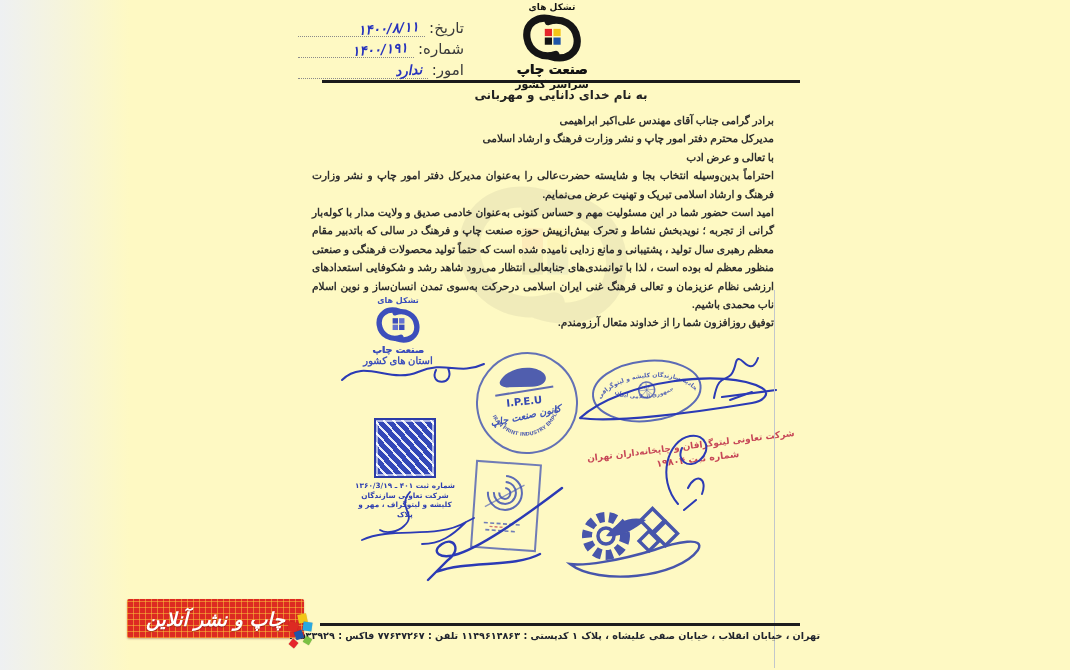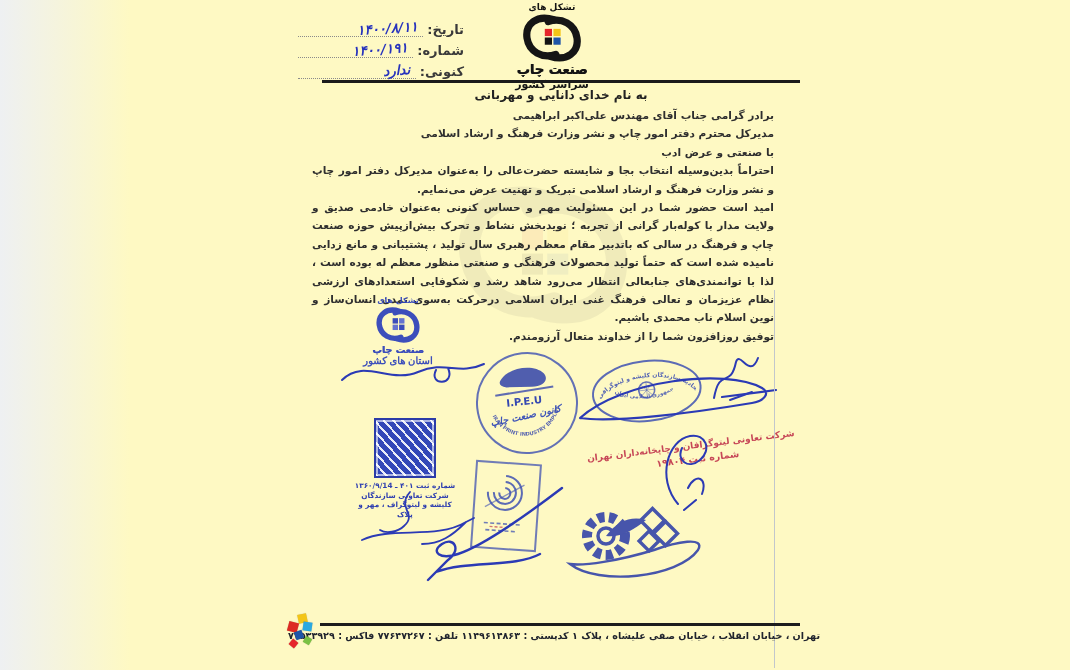--- a/index.html
+++ b/index.html
@@ -13,31 +13,31 @@
   .letterhead{left:488px;top:2px;width:128px;text-align:center;color:#141414;}
   .lh-top{font-size:9px;font-weight:bold;}
   .lh-org{font-size:13px;font-weight:bold;letter-spacing:-.5px;transform:scaleY(1.05);
           text-shadow:.6px 0 currentColor;line-height:14px;}
   .lh-scope{font-size:11px;font-weight:bold;margin-top:1px;}
   .logo-svg{display:block;margin:1px auto 0;}
 
   
   .meta{left:298px;top:16px;width:166px;}
   .meta-row{position:relative;direction:rtl;display:flex;align-items:flex-end;gap:4px;height:21px;}
-  .meta-label{font-size:13px;font-weight:bold;color:#3a3a3a;white-space:nowrap;}
+  .meta-label{font-size:15px;font-weight:normal;color:#3a3a3a;white-space:nowrap;}
   .meta-dots{flex:1;border-bottom:1.5px dotted #8a8a8a;height:15px;position:relative;}
   .meta-value{position:absolute;right:6px;bottom:0;color:#2733bd;font-size:13.5px;font-weight:bold;
           font-style:italic;transform:rotate(-4deg);white-space:nowrap;}
 
   .header-rule{left:322px;top:80px;width:478px;height:3px;background:#1b1b1b;}
   .bismillah{left:322px;top:88px;width:478px;text-align:center;font-size:12px;font-weight:bold;color:#222;}
 
   
-  .letter{left:312px;top:106px;width:462px;direction:rtl;text-align:justify;text-align-last:right;
-          font-size:10.6px;font-weight:bold;color:#2e2e2e;line-height:18.4px;}
+  .letter{left:312px;top:112px;width:462px;direction:rtl;text-align:justify;text-align-last:right;
+          font-size:10.6px;font-weight:bold;color:#2e2e2e;line-height:18.4px;font-family:Liberation Serif, serif;}
   .letter p{margin:0;}
 
   
   .stamp-union{left:348px;top:296px;width:100px;text-align:center;color:#3245bb;opacity:.95;}
   .su-top{font-size:8px;font-weight:bold;}
   .su-org{font-size:9.5px;font-weight:bold;letter-spacing:-.5px;text-shadow:.5px 0 currentColor;}
   .su-scope{font-size:10px;font-weight:bold;font-family:Liberation Serif, serif;}
 
   .stamp-ipeu{left:476px;top:352px;width:98px;height:98px;border:2.4px solid rgba(44,64,176,.8);
           border-radius:50%;transform:rotate(-6deg);opacity:.92;}
@@ -99,21 +99,21 @@
         <span class="meta-value">۱۴۰۰/۸/۱۱</span>
       </span>
     </div>
     <div class="meta-row">
       <span class="meta-label">شماره:</span>
       <span class="meta-dots">
         <span class="meta-value">۱۴۰۰/۱۹۱</span>
       </span>
     </div>
     <div class="meta-row">
-      <span class="meta-label">کنونی:</span>
+      <span class="meta-label">امور:</span>
       <span class="meta-dots">
         <span class="meta-value">ندارد</span>
       </span>
     </div>
   </div>
 
   <div class="abs header-rule"></div>
   <div class="abs bismillah">به نام خدای دانایی و مهربانی</div>
 
   <div class="abs ghost">
@@ -123,21 +123,21 @@
       <rect x="24.5" y="16.5" width="7.5" height="7.5" fill="#e5262b"></rect>
       <rect x="33.5" y="16.5" width="7.5" height="7.5" fill="#f3c517"></rect>
       <rect x="24.5" y="25.5" width="7.5" height="7.5" fill="#141414"></rect>
       <rect x="33.5" y="25.5" width="7.5" height="7.5" fill="#1f55a8"></rect>
     </svg>
   </div>
 
   <div class="abs letter">
     <p>برادر گرامی جناب آقای مهندس علی‌اکبر ابراهیمی</p>
     <p>مدیرکل محترم دفتر امور چاپ و نشر وزارت فرهنگ و ارشاد اسلامی</p>
-    <p>با صنعتی و عرض ادب</p>
+    <p>با تعالی و عرض ادب</p>
     <p>احتراماً بدین‌وسیله انتخاب بجا و شایسته حضرت‌عالی را به‌عنوان مدیرکل دفتر امور چاپ و نشر وزارت فرهنگ و ارشاد اسلامی تبریک و تهنیت عرض می‌نمایم.</p>
     <p>امید است حضور شما در این مسئولیت مهم و حساس کنونی به‌عنوان خادمی صدیق و ولایت مدار با کوله‌بار گرانی از تجربه ؛ نویدبخش نشاط و تحرک بیش‌ازپیش حوزه صنعت چاپ و فرهنگ در سالی که باتدبیر مقام معظم رهبری سال تولید ، پشتیبانی و مانع زدایی نامیده شده است که حتماً تولید محصولات فرهنگی و صنعتی منظور معظم له بوده است ، لذا با توانمندی‌های جنابعالی انتظار می‌رود شاهد رشد و شکوفایی استعدادهای ارزشی نظام عزیزمان و تعالی فرهنگ غنی ایران اسلامی درحرکت به‌سوی تمدن انسان‌ساز و نوین اسلام ناب محمدی باشیم.</p>
     <p>توفیق روزافزون شما را از خداوند متعال آرزومندم.</p>
   </div>
 
   <div class="abs stamp-union">
     <div class="su-top">تشکل های</div>
     <svg class="logo-svg" width="46" height="38" viewBox="0 0 64 52">
       <path d="M34 7 C16 1 4 12 6 26 C8 40 22 48 36 43" fill="none" stroke="#3245bb" stroke-width="7.5" stroke-linecap="round"></path>
       <path d="M30 45 C48 51 60 40 58 26 C56 12 42 4 28 9" fill="none" stroke="#3245bb" stroke-width="7.5" stroke-linecap="round"></path>
@@ -184,21 +184,21 @@
   <svg class="abs sig" style="left:574px;top:360px" width="206" height="82" viewBox="0 0 206 82">
     <path d="M6 58 C48 20 152 8 188 28 C197 33 190 41 178 43 C118 53 40 63 6 58 M148 37 L202 30" fill="none" stroke="#2b3ab5" stroke-width="2.2" stroke-linecap="round"></path>
   </svg>
   <svg class="abs sig" style="left:700px;top:350px" width="70" height="56" viewBox="0 0 70 56">
     <path d="M14 48 C20 16 30 40 36 12 C40 0 50 30 58 8 M30 50 L52 42" fill="none" stroke="#2b3ab5" stroke-width="2" stroke-linecap="round"></path>
   </svg>
 
   <div class="abs stamp-coop">
     <div class="coop-box"></div>
     <div class="coop-caption">
-      <div>شماره ثبت ۴۰۱ ـ ۱۳۶۰/۹/14</div>
+      <div>شماره ثبت ۴۰۱ ـ ۱۳۶۰/3/۱۹</div>
       <div>شرکت تعاونی سازندگان</div>
       <div>کلیشه و لیتوگراف ، مهر و پلاک</div>
     </div>
   </div>
   <svg class="abs sig" style="left:352px;top:488px" width="126" height="64" viewBox="0 0 126 64">
     <path d="M58 4 C44 20 66 26 52 38 C46 44 34 46 28 42 M10 52 C40 38 84 52 114 34 L122 30 M114 34 C100 48 88 56 70 56" fill="none" stroke="#2b3ab5" stroke-width="1.8" stroke-linecap="round"></path>
   </svg>
 
   <div class="abs stamp-swirl">
     <svg width="58" height="80" viewBox="0 0 58 80">
@@ -231,20 +231,23 @@
     </g>
     <path d="M12 66 C40 88 120 80 140 52 C148 38 118 44 96 52 C60 63 26 68 12 66 Z" fill="none" stroke="#2e3fa8" stroke-width="2.4"></path>
   </svg>
 
   <div class="abs crease"></div>
 
   <div class="abs footer-rule"></div>
   <div class="abs footer-address">تهران ، خیابان انقلاب ، خیابان صفی علیشاه ، پلاک ۱ کدپستی : ۱۱۴۹۶۱۴۸۶۳ تلفن : ۷۷۶۴۷۲۶۷ فاکس : ۷۷۵۳۳۹۲۹</div>
   <div class="abs footer-email">info@prepressco.ir</div>
 
+  <div class="abs banner">
+    <span class="banner-text">چاپ و نشر آنلاین</span>
+  </div>
   <div class="abs" style="left:286px;top:610px;width:32px;height:44px;">
     <span class="sq" style="left:12px;top:4px;width:9px;height:9px;background:#f3c517;transform:rotate(-12deg);"></span>
     <span class="sq" style="left:2px;top:12px;width:10px;height:10px;background:#dd2a22;transform:rotate(15deg);"></span>
     <span class="sq" style="left:17px;top:12px;width:9px;height:9px;background:#2aa9e0;transform:rotate(8deg);"></span>
     <span class="sq" style="left:9px;top:21px;width:8px;height:8px;background:#1f55a8;transform:rotate(-20deg);"></span>
     <span class="sq" style="left:18px;top:27px;width:7px;height:7px;background:#7ac143;transform:rotate(30deg);"></span>
     <span class="sq" style="left:4px;top:30px;width:7px;height:7px;background:#e5262b;transform:rotate(40deg);"></span>
   </div>
 
 </div>

